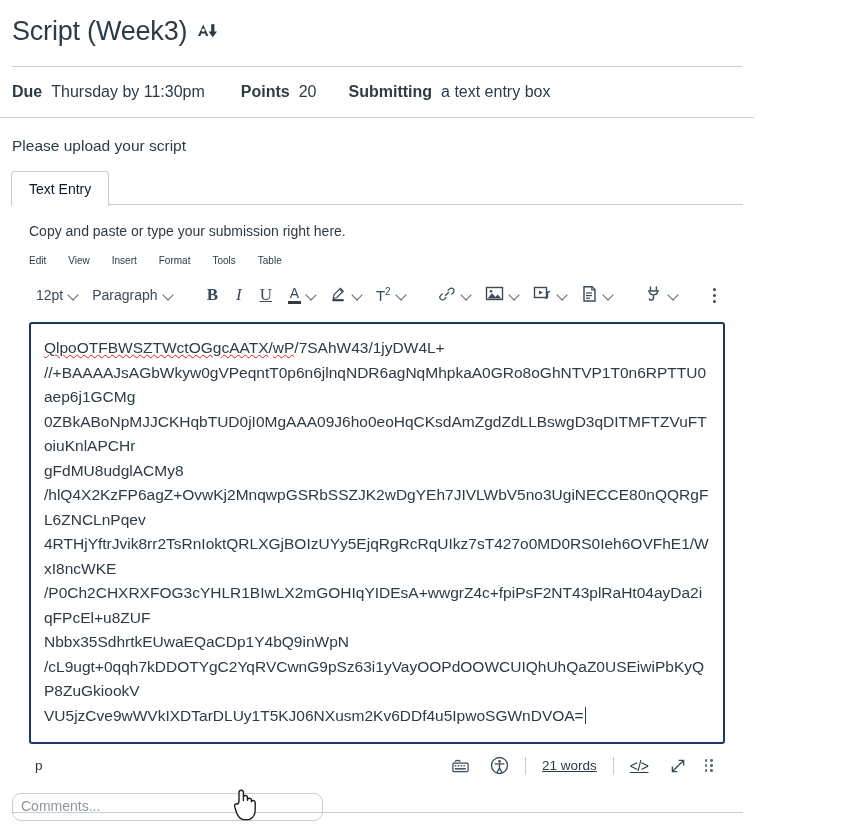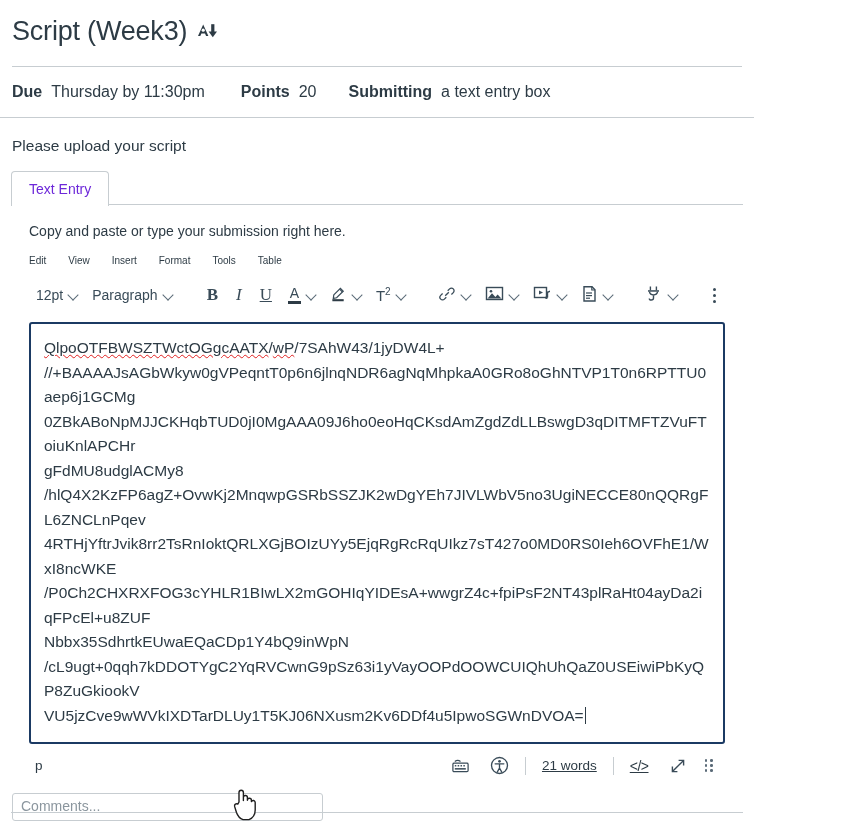--- a/index.html
+++ b/index.html
@@ -40,21 +40,21 @@
     padding: 18px 12px 14px 12px;
     font-size: 15.5px; color:#2D3B45; line-height:20px;
   }
 
   
   .tabs-wrap { padding: 0 11px; position:relative; }
   .tabs { display:flex; align-items:flex-end; position:relative; }
   .tab {
     border:1px solid #C7CDD1; border-bottom:none;
     background:#fff; padding: 9px 17px 9px 17px;
-    font-size: 14px; color:#6d28d9; border-radius:4px 4px 0 0;
+    font-size: 14px; color:#0f172a; border-radius:4px 4px 0 0;
     position:relative; z-index:2; top:1px; cursor:pointer;
   }
   .tab-line { position:absolute; left:11px; right:11px; bottom:0; height:1px; background:#C7CDD1; z-index:1;}
 
   
   .editor-panel { padding: 0 11px; }
   .editor-inner { padding: 14px 18px 0 18px; }
   .paste-hint { font-size: 14px; color:#2D3B45; padding: 4px 0 14px 0; }
 
   
@@ -116,21 +116,21 @@
   .sb-item { display:inline-flex; align-items:center; padding: 2px 10px; cursor:pointer; }
   .sb-sep { width:1px; height:18px; background:#C7CDD1; margin:0 6px; }
   .words { padding: 2px 10px; white-space:nowrap; }
   .code-g { font-family:"Liberation Sans", sans-serif; font-size:14px; letter-spacing:-0.5px;}
   .grip { display:inline-grid; grid-template-columns: 3px 3px; gap:2.5px; padding: 2px 8px; cursor:grab;}
   .grip i { width:2.5px; height:2.5px; background:#5B6B78; border-radius:50%; }
 
   
   .comments-wrap { padding: 8px 12px 0 12px; }
   .comments {
-    width: 311px; height: 28px; border:1px solid #C7CDD1; border-radius:3px;
+    width: 311px; height: 28px; border:1px solid #C7CDD1; border-radius:9px;
     font-size:14px; color:#73818C; padding: 4px 8px;
     font-family:"Liberation Sans", sans-serif; resize:none; background:#fff;
   }
   .comments::placeholder { color:#8B969E; }
   .btn-row { display:flex; gap:9px; padding: 9px 12px 0 12px; }
   .btn {
     font-size: 15px; border-radius:3px; cursor:pointer;
     padding: 9px 17px; line-height:18px; border:1px solid #C7CDD1;
   }
   .btn-cancel { background:#F5F5F5; color:#2D3B45; }

